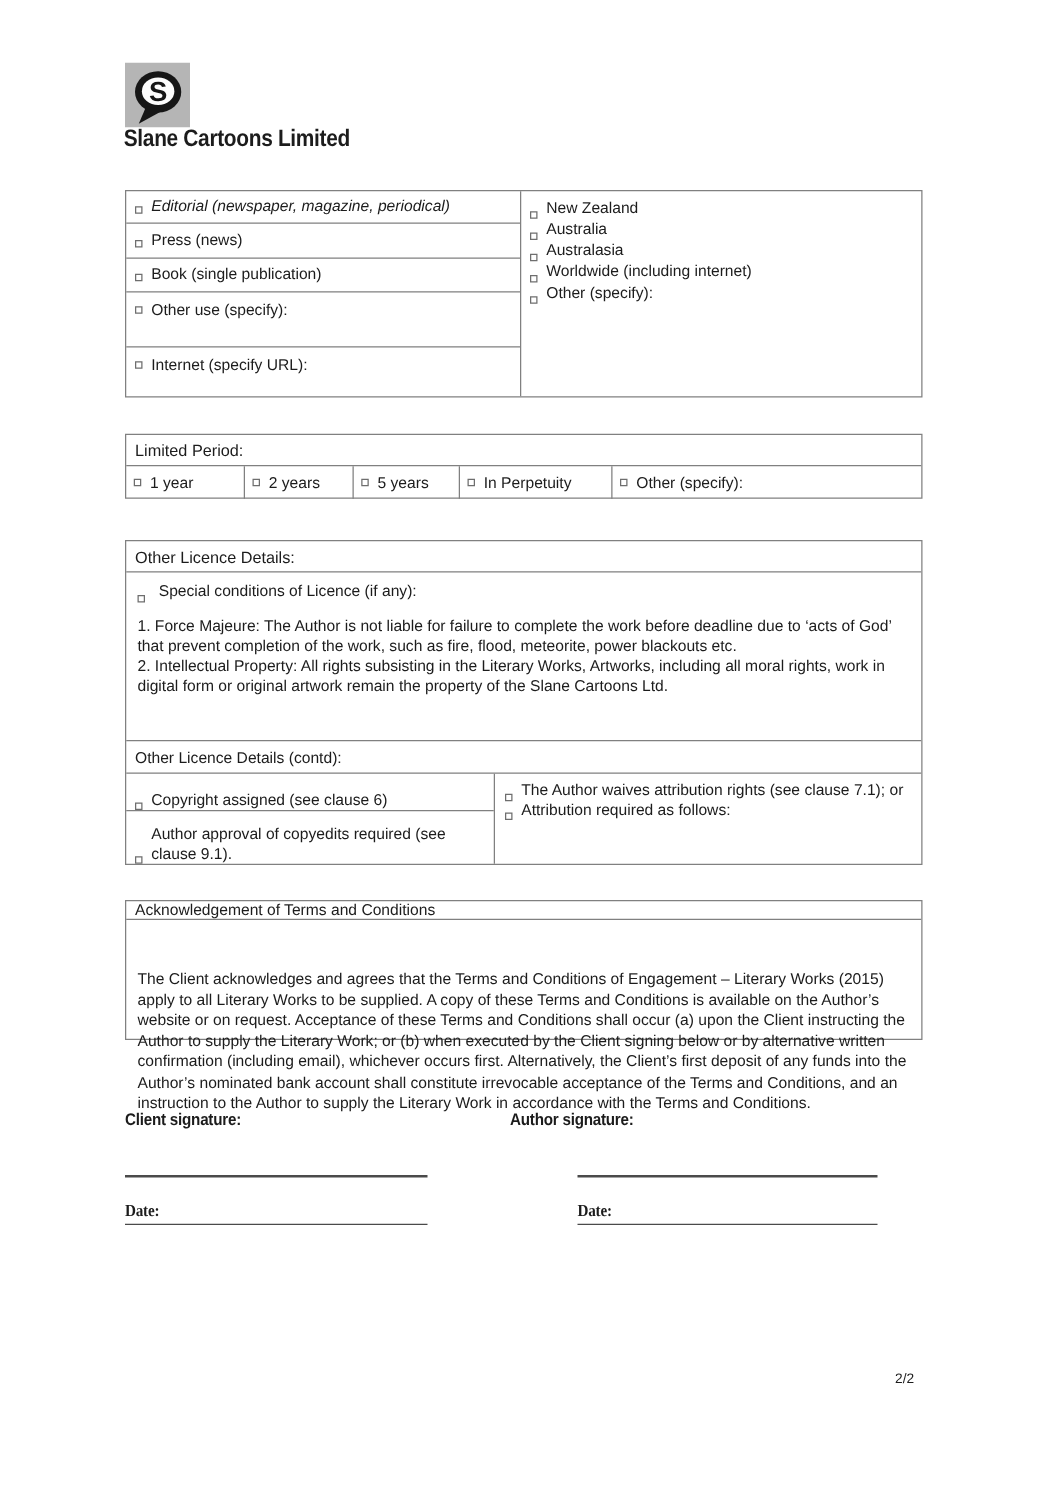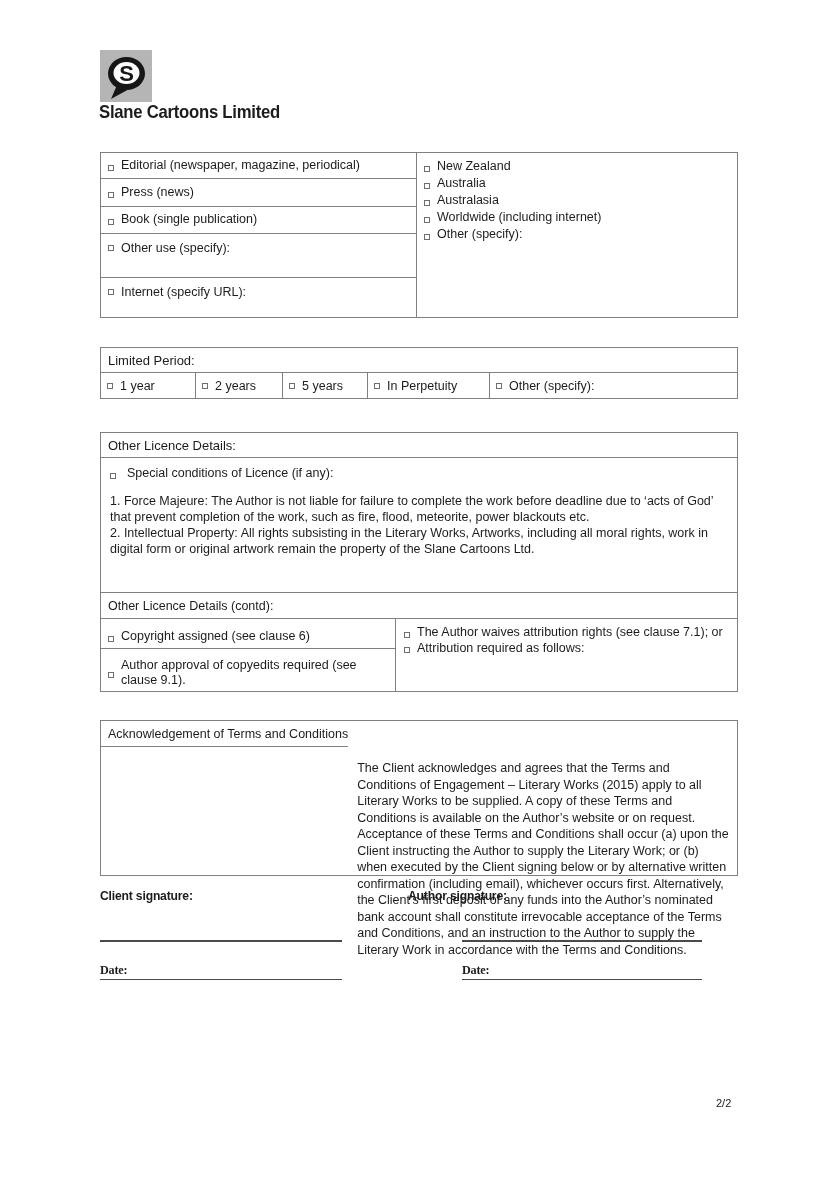--- a/index.html
+++ b/index.html
@@ -13,28 +13,28 @@
                    letter-spacing:-0.3px; transform:scaleX(0.88); transform-origin:left top; white-space:nowrap; }
 
   
   .tbl { position:absolute; left:100px; width:638px; border:1px solid #808080; background:#fff; }
   .hdr-row { height:25px; border-bottom:1px solid #808080; display:flex; align-items:center;
              padding-left:7px; font-size:13px; }
 
   
   .cb { display:inline-block; width:6px; height:6px; border:1px solid #6e6e6e; background:#fff;
         margin-right:7px; flex:0 0 auto; margin-top:4px; }
-  .opt { display:flex; align-items:center; font-size:12.5px; line-height:15.5px; }
+  .opt { display:flex; align-items:flex-end; font-size:12.5px; line-height:15.5px; }
 
   
   .t1 { top:152px; height:166px; display:flex; }
   .t1-left { width:316px; border-right:1px solid #808080; display:flex; flex-direction:column; }
   .u-row { border-bottom:1px solid #808080; display:flex; align-items:center; padding-left:7px; font-size:12.5px; }
   .u-row:last-child { border-bottom:none; }
-  .u-row.r1 { height:26px; } .u-row.r2 { height:28px; } .u-row.r3 { height:27px; }
+  .u-row.r1 { height:26px;font-style:italic; } .u-row.r2 { height:28px; } .u-row.r3 { height:27px; }
   .u-row.r4 { height:44px; align-items:flex-start; padding-top:7px; }
   .u-row.r5 { height:39px; align-items:flex-start; padding-top:7px; }
   .t1-right { flex:1; padding:6px 0 0 7px; }
   .t1-right .opt { margin-bottom:1.5px; }
 
   
   .t2 { top:347px; height:52px; }
   .p-row { display:flex; height:26px; }
   .p-cell { border-right:1px solid #808080; display:flex; align-items:center; padding-left:6px; }
   .p-cell .cb { margin-top:0; }
@@ -51,21 +51,21 @@
   .t3-contd-hdr { height:26px; border-bottom:1px solid #808080; display:flex; align-items:center;
                   padding-left:7px; font-size:12.5px; }
   .t3-contd { flex:1; display:flex; }
   .t3c-left { width:295px; border-right:1px solid #808080; display:flex; flex-direction:column; }
   .t3c-row1 { height:30px; border-bottom:1px solid #808080; padding:6px 6px 0 7px; }
   .t3c-row2 { flex:1; padding:6px 6px 0 7px; }
   .t3c-right { flex:1; padding:6px 6px 0 8px; }
   .t3c-right .opt { margin-bottom:0; }
 
   
-  .t4 { top:720px; height:156px; display:flex; }
+  .t4 { top:720px; height:112px; display:flex; flex-direction:column; }
   .t4 .hdr-row { height:26px; font-size:12.5px; }
   .t4-body { flex:1; padding:7px 8px 0 9px; font-size:12.5px; line-height:16.5px;margin-top:32px; }
 
   
   .sig-label { position:absolute; font-size:13.5px; font-weight:700; letter-spacing:-0.2px;
                transform:scaleX(0.9); transform-origin:left top; white-space:nowrap; }
   .sig-client { left:100px; top:888px; }
   .sig-author { left:408px; top:888px; }
   .sig-line { position:absolute; top:940px; height:0; border-top:2px solid #4a4a4a; }
   .sig-line.left { left:100px; width:242px; }

